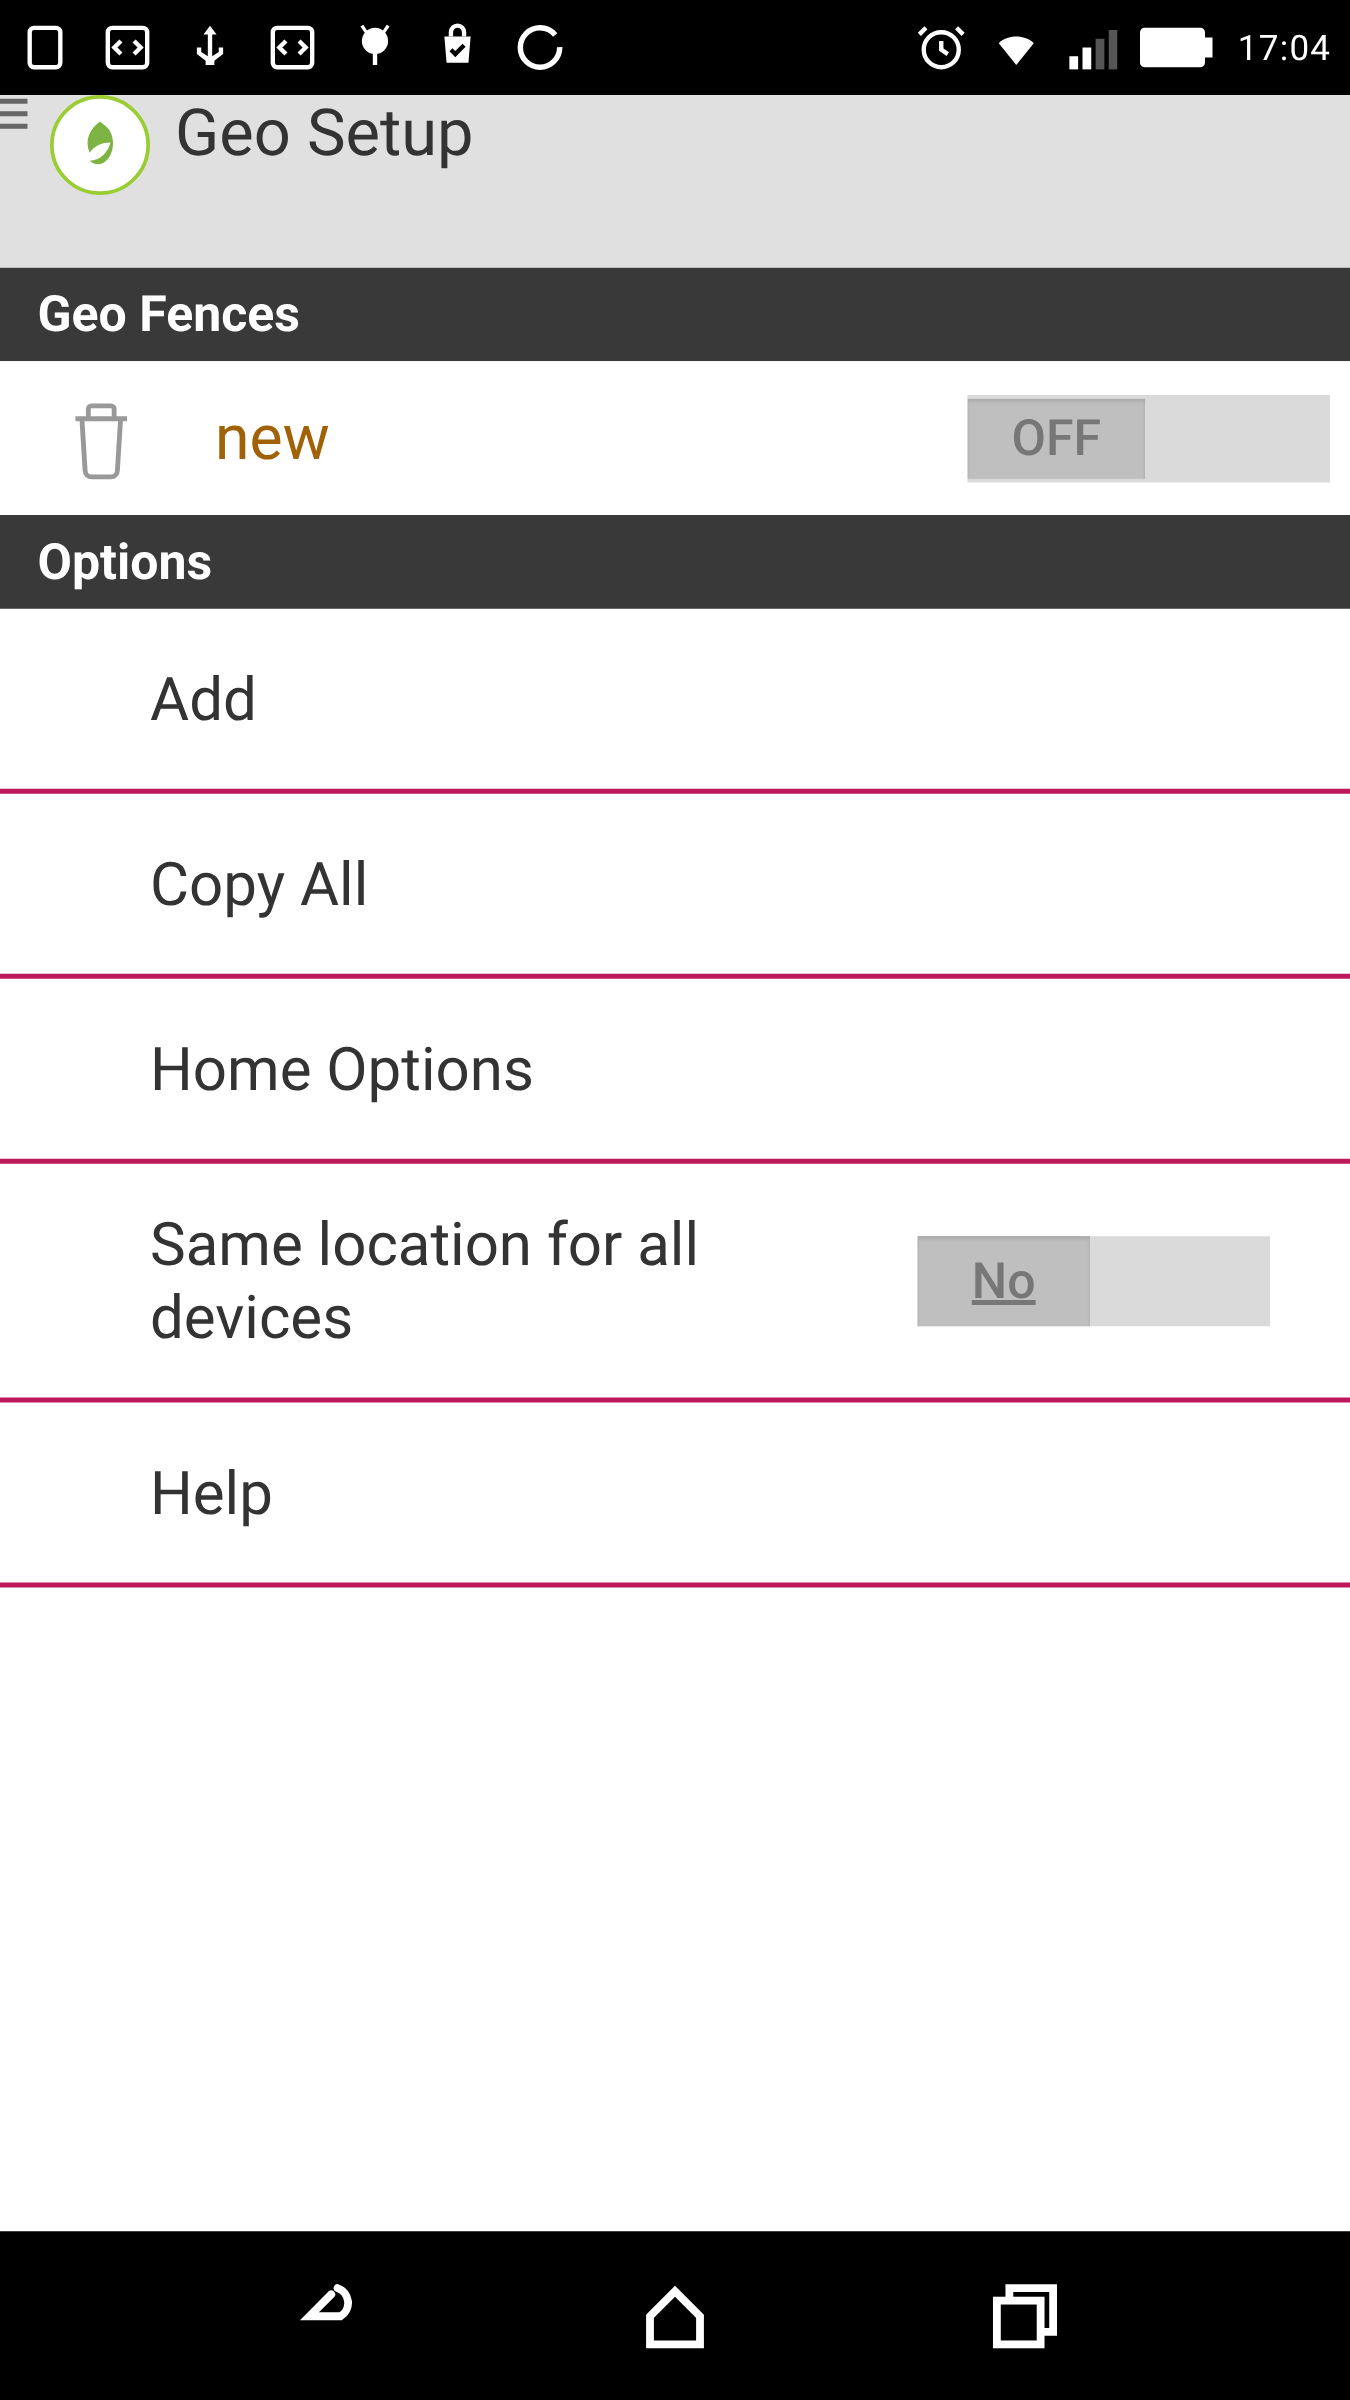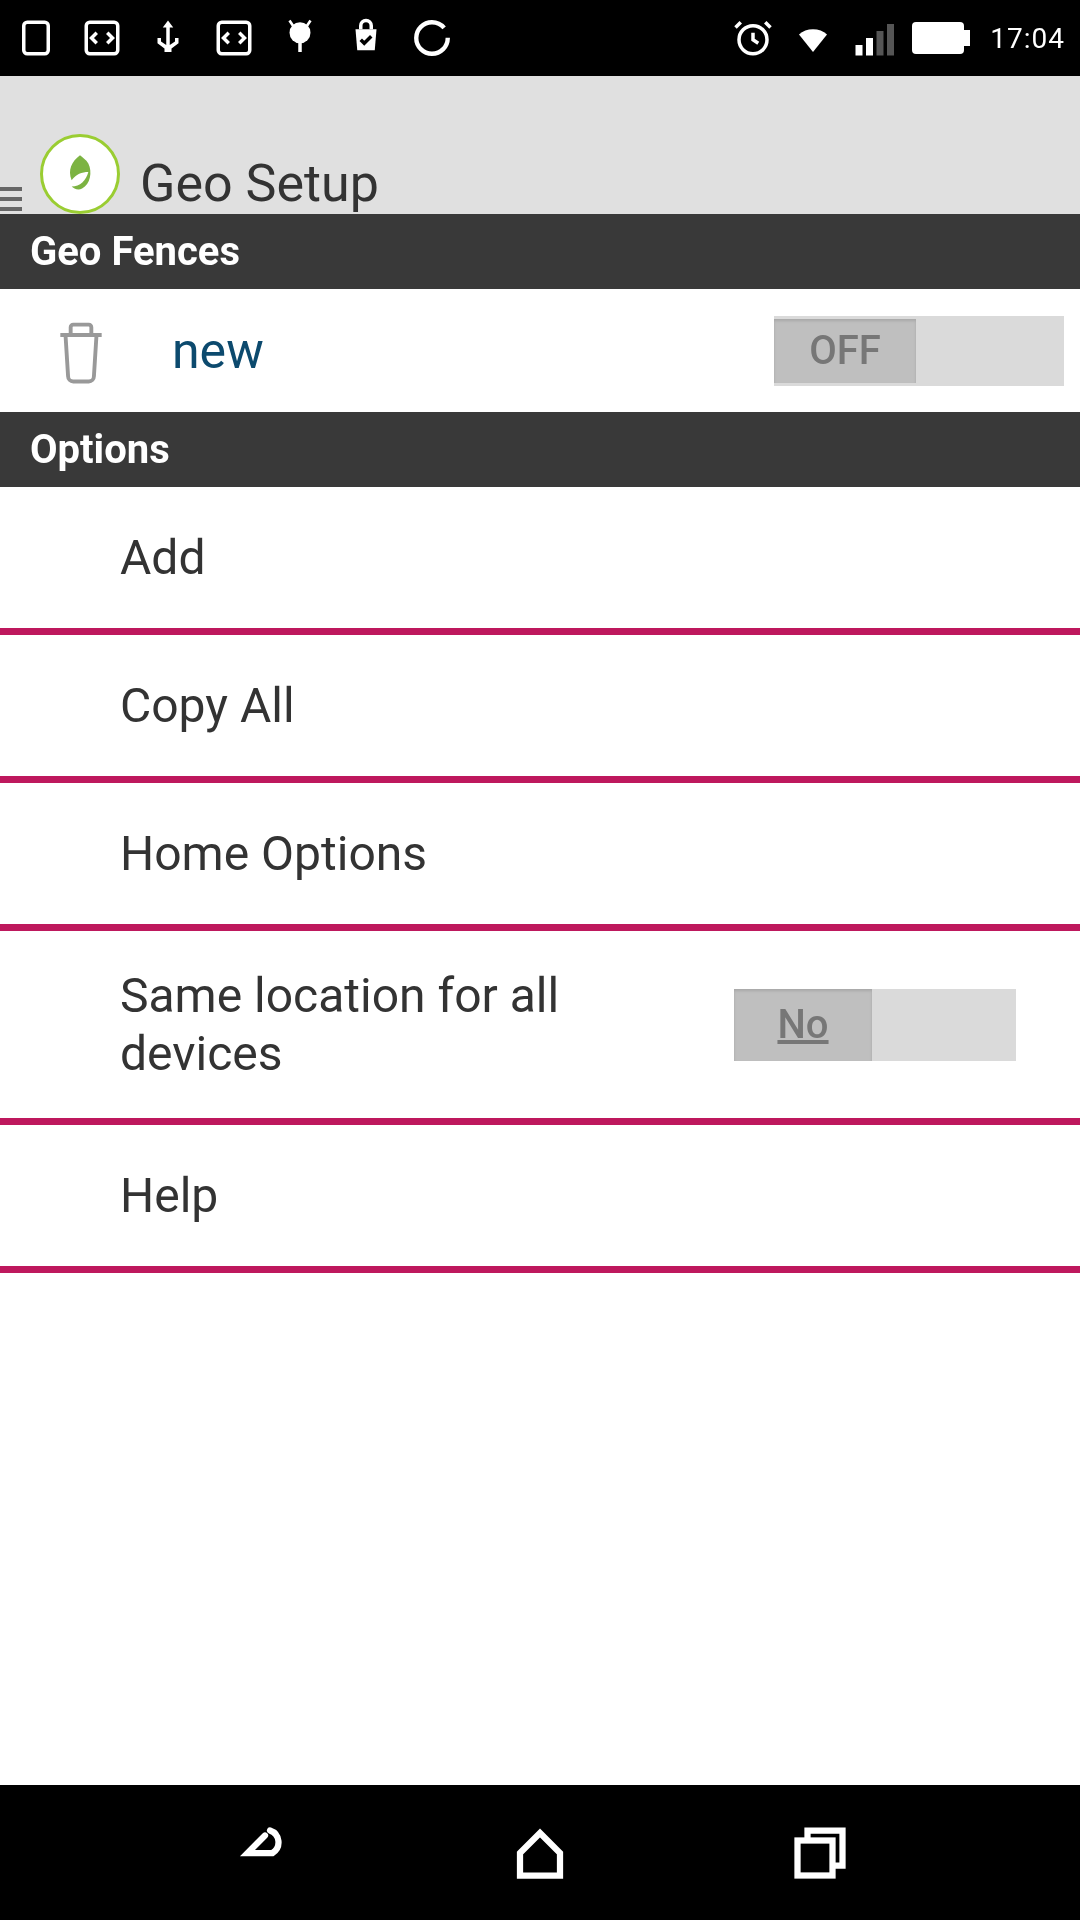--- a/index.html
+++ b/index.html
@@ -34,21 +34,21 @@
       width: 42px;
       height: 42px;
       display: flex;
       align-items: center;
       justify-content: center;
     }
     .app-header {
       height: 138px;
       background: #e0e0e0;
       display: flex;
-      align-items: flex-end;
+      align-items: flex-start;
       padding-left: 0;
       position: relative;
     }
     .hamburger {
       width: 30px;
       height: 30px;
       margin-left: 0;
       display: flex;
       flex-direction: column;
       justify-content: space-around;
@@ -89,21 +89,21 @@
       padding: 24px 40px 24px 50px;
       background: #fff;
     }
     .trash-icon {
       width: 62px;
       height: 75px;
       margin-right: 60px;
     }
     .fence-label {
       font-size: 50px;
-      color: #0c4a6e;
+      color: #a16207;
       flex: 1;
     }
     .toggle {
       width: 290px;
       height: 70px;
       background: #dadada;
       display: flex;
       align-items: center;
       margin-right: -24px;
     }
@@ -114,21 +114,21 @@
       display: flex;
       align-items: center;
       justify-content: center;
       font-size: 40px;
       color: #777;
       font-weight: 500;
       box-shadow: inset 0 2px 3px rgba(0,0,0,0.12);
     }
     .option-row {
       padding: 36px 0 36px 120px;
-      border-bottom: 7px solid #be185d;
+      border-bottom: 4px solid #be185d;
       font-size: 48px;
       color: #333;
       display: flex;
       align-items: center;
       min-height: 148px;
     }
     .option-row.with-toggle {
       padding-right: 64px;
       justify-content: space-between;
     }

